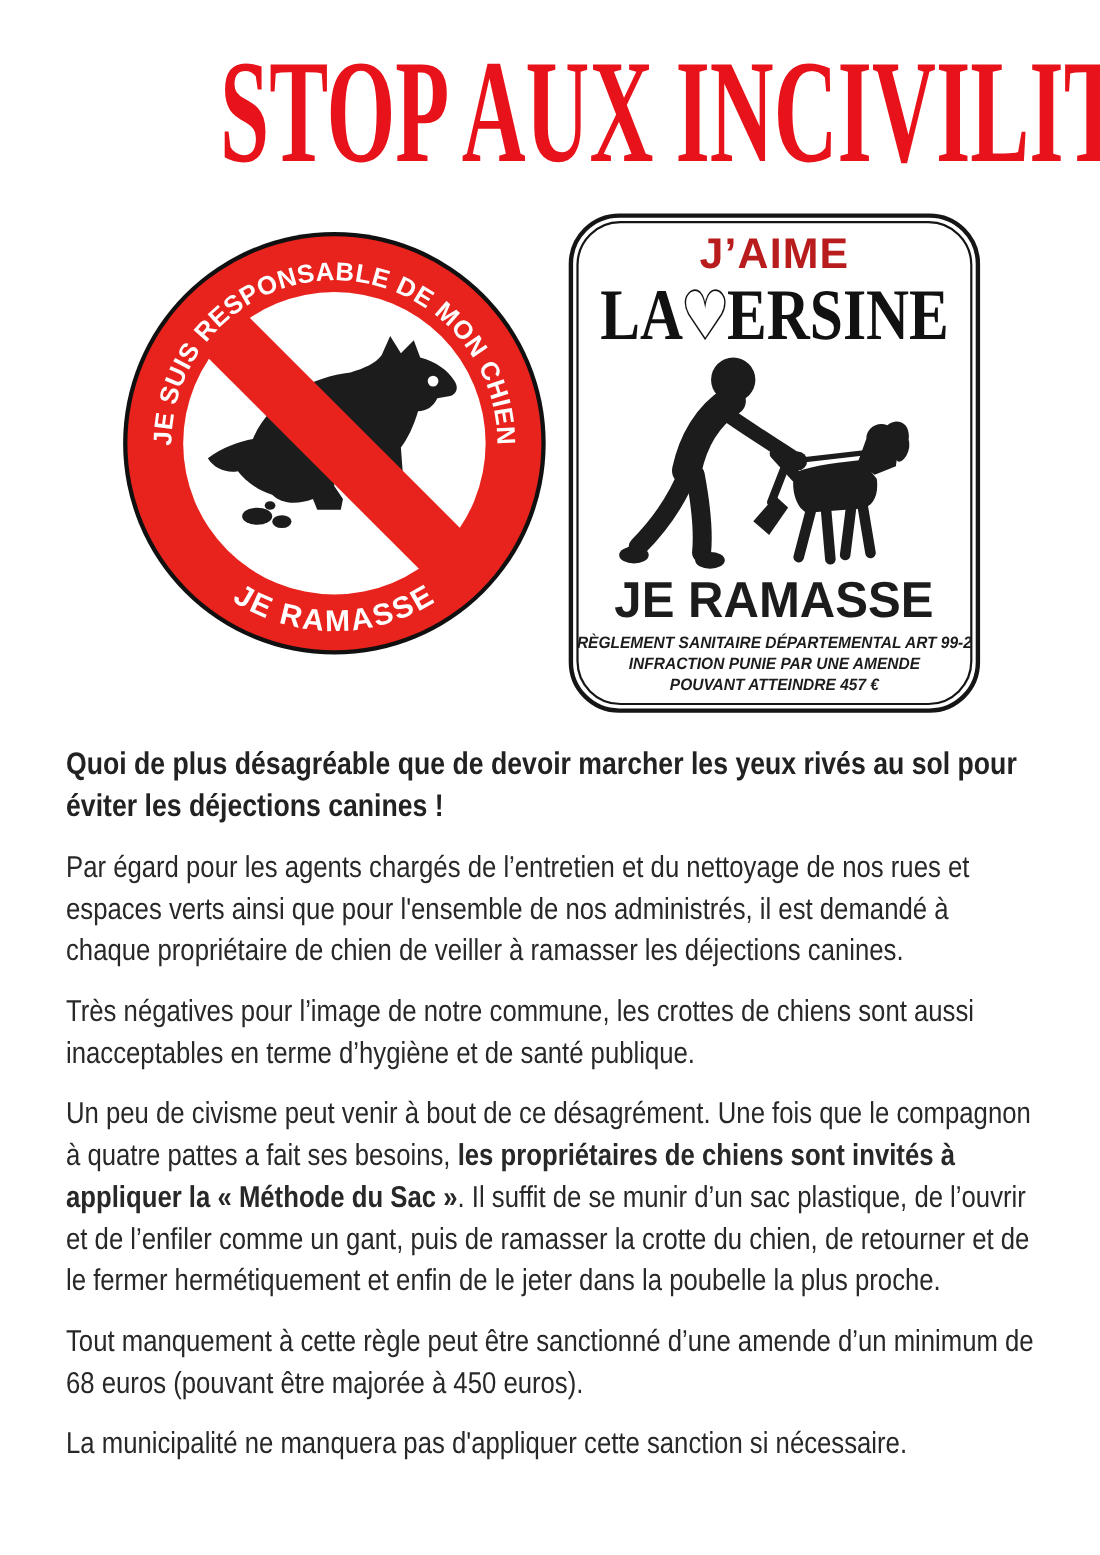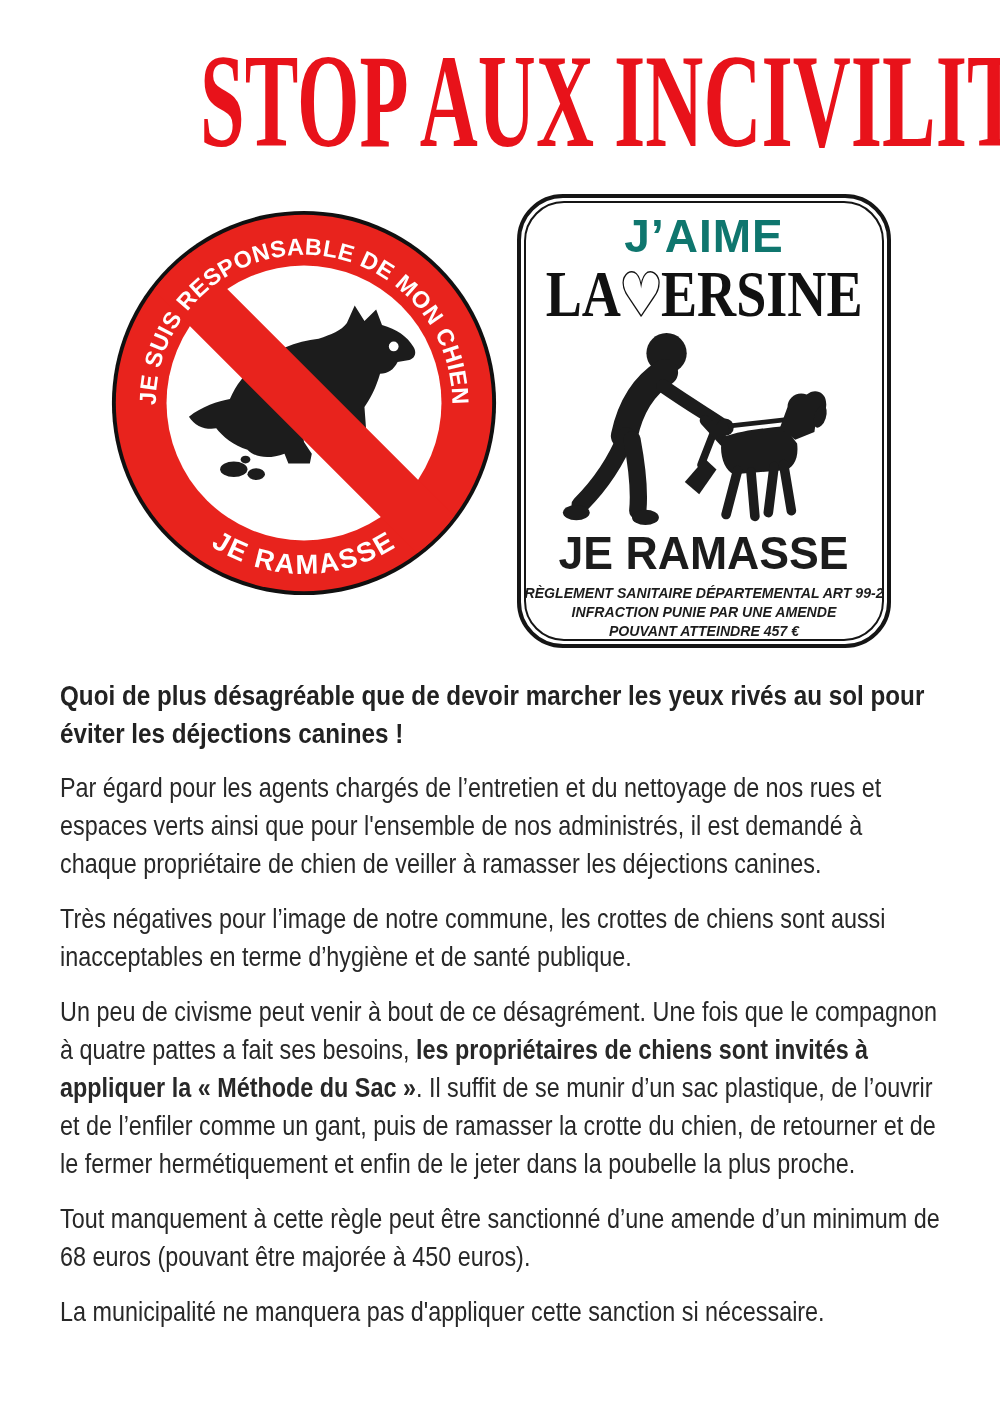--- a/index.html
+++ b/index.html
@@ -51,23 +51,23 @@
   }
   .sign-inner {
     position:relative;
     height:100%;
     display:flex; flex-direction:column; align-items:center;
     padding-top:14px;
     box-sizing:border-box;
   }
   .sign-heading {
     font-weight:bold;
-    font-size:46px;
+    font-size:39px;
     letter-spacing:1px;
-    color:#0f766e;
+    color:#b91c1c;
     line-height:1.05;
   }
   .commune-line {
     font-family:"Liberation Serif", serif;
     font-weight:bold;
     font-size:66px;
     line-height:1.0;
     color:#111;
     white-space:nowrap;
     transform:scaleX(0.82);

